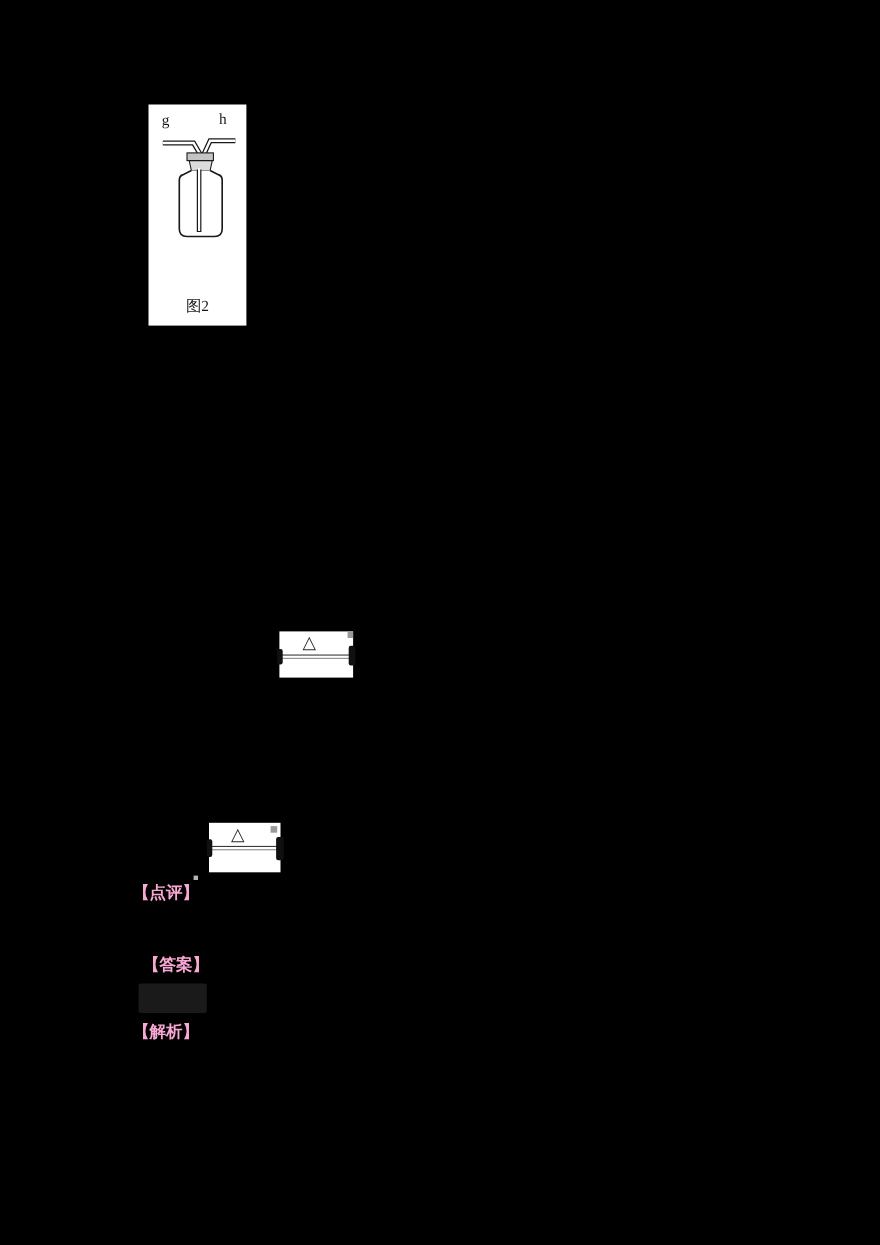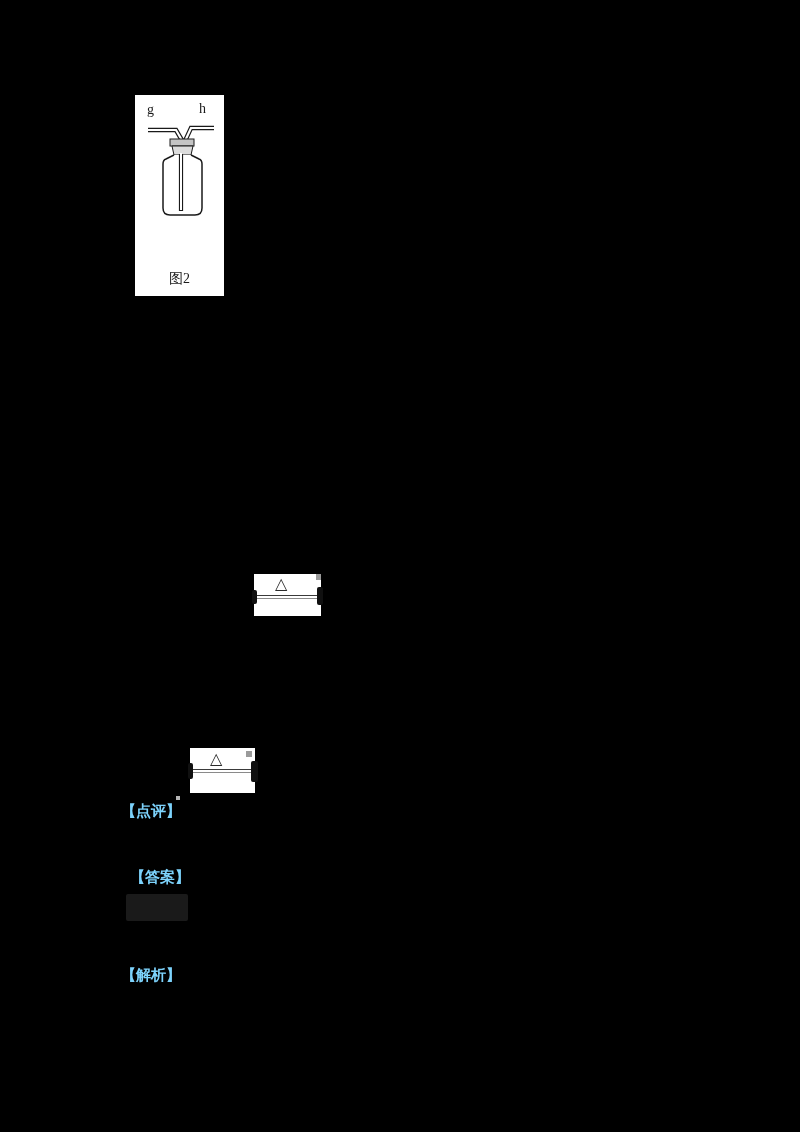--- a/index.html
+++ b/index.html
@@ -25,25 +25,25 @@
   #eq1 .clip-left{left:-2px;top:16px;width:5px;height:14px;}
   #eq1 .clip-right{right:-2px;top:13px;width:6px;height:18px;}
   #eq2 .clip-left{left:-2px;top:15px;width:5px;height:16px;}
   #eq2 .clip-right{right:-3px;top:13px;width:7px;height:21px;}
   .clip-notch{position:absolute;background:#9a9a9a;}
   #eq1 .clip-notch{right:0px;top:0px;width:5px;height:6px;}
   #eq2 .clip-notch{right:3px;top:3px;width:6px;height:6px;}
   .stray-dot{position:absolute;left:176px;top:796px;width:4px;height:4px;background:#b5b5b5;}
 
   
-  .blue-label{position:absolute;color:#7dd3fc;font-weight:bold;font-size:15px;line-height:22px;
+  .blue-label{position:absolute;color:#f9a8d4;font-weight:bold;font-size:15px;line-height:22px;
               letter-spacing:0px;font-family:"DejaVu Sans",sans-serif;white-space:nowrap;}
   #label-review{left:121px;top:800px;}
   #label-answer{left:130px;top:866px;}
-  #label-analysis{left:121px;top:964px;}
+  #label-analysis{left:121px;top:927px;}
   .label-bg{position:absolute;left:126px;top:894px;width:62px;height:27px;background:#1a1a1a;border-radius:2px;}
 </style>
 </head>
 <body>
 
 <div id="page">
 
   <div class="figure-box">
     <svg viewBox="0 0 89 201" xmlns="http://www.w3.org/2000/svg">
 

